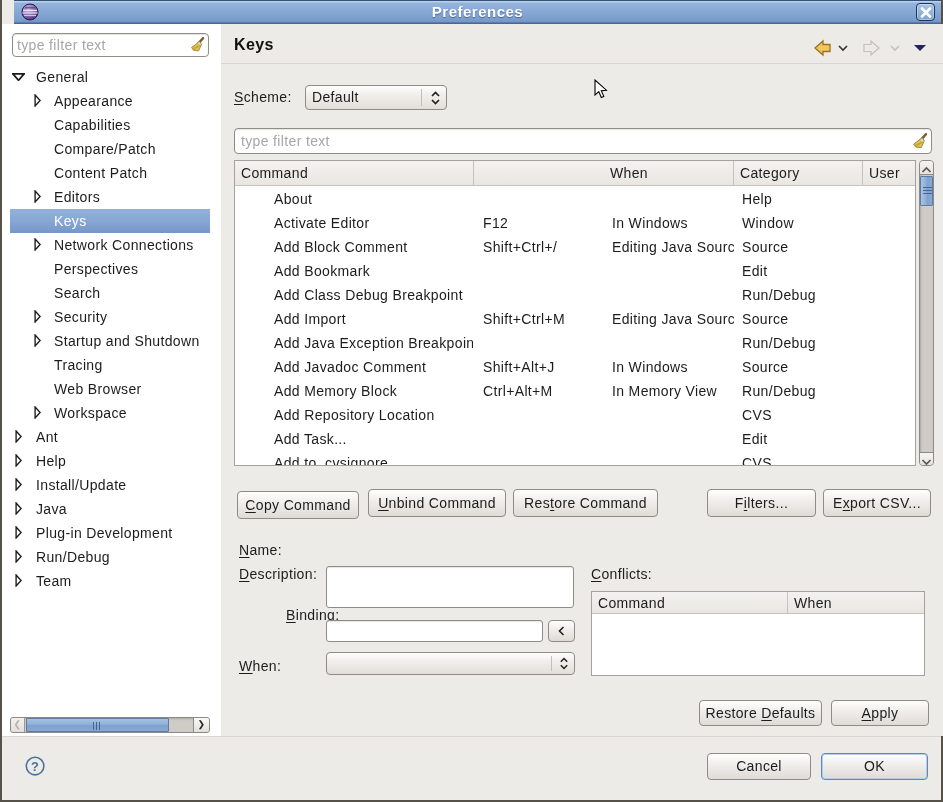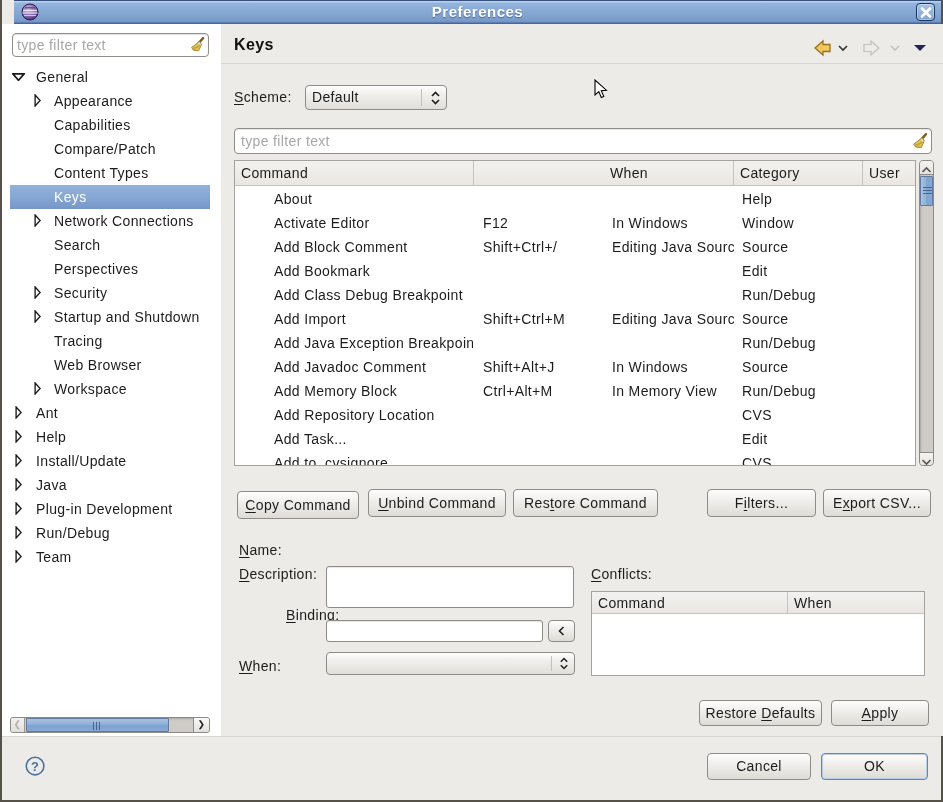--- a/index.html
+++ b/index.html
@@ -127,36 +127,42 @@
           </svg>
           <span class="lbl2">Appearance</span>
         </div>
       <div class="trow">
           <span class="lbl2">Capabilities</span>
         </div>
       <div class="trow">
           <span class="lbl2">Compare/Patch</span>
         </div>
       <div class="trow">
-          <span class="lbl2">Content Types</span>
+          <span class="lbl2">Content Patch</span>
+        </div>
+      <div class="trow">
+          <svg class="ex2" width="8" height="13" viewBox="0 0 8 13">
+            <path d="M1.1 1 L6.1 6.5 L1.1 12 Z" fill="none" stroke="#1c1c1c" stroke-width="1.35"></path>
+          </svg>
+          <span class="lbl2">Editors</span>
         </div>
       <div class="trow sel">
           <span class="lbl2">Keys</span>
         </div>
       <div class="trow">
           <svg class="ex2" width="8" height="13" viewBox="0 0 8 13">
             <path d="M1.1 1 L6.1 6.5 L1.1 12 Z" fill="none" stroke="#1c1c1c" stroke-width="1.35"></path>
           </svg>
           <span class="lbl2">Network Connections</span>
         </div>
       <div class="trow">
+          <span class="lbl2">Perspectives</span>
+        </div>
+      <div class="trow">
           <span class="lbl2">Search</span>
-        </div>
-      <div class="trow">
-          <span class="lbl2">Perspectives</span>
         </div>
       <div class="trow">
           <svg class="ex2" width="8" height="13" viewBox="0 0 8 13">
             <path d="M1.1 1 L6.1 6.5 L1.1 12 Z" fill="none" stroke="#1c1c1c" stroke-width="1.35"></path>
           </svg>
           <span class="lbl2">Security</span>
         </div>
       <div class="trow">
           <svg class="ex2" width="8" height="13" viewBox="0 0 8 13">
             <path d="M1.1 1 L6.1 6.5 L1.1 12 Z" fill="none" stroke="#1c1c1c" stroke-width="1.35"></path>

